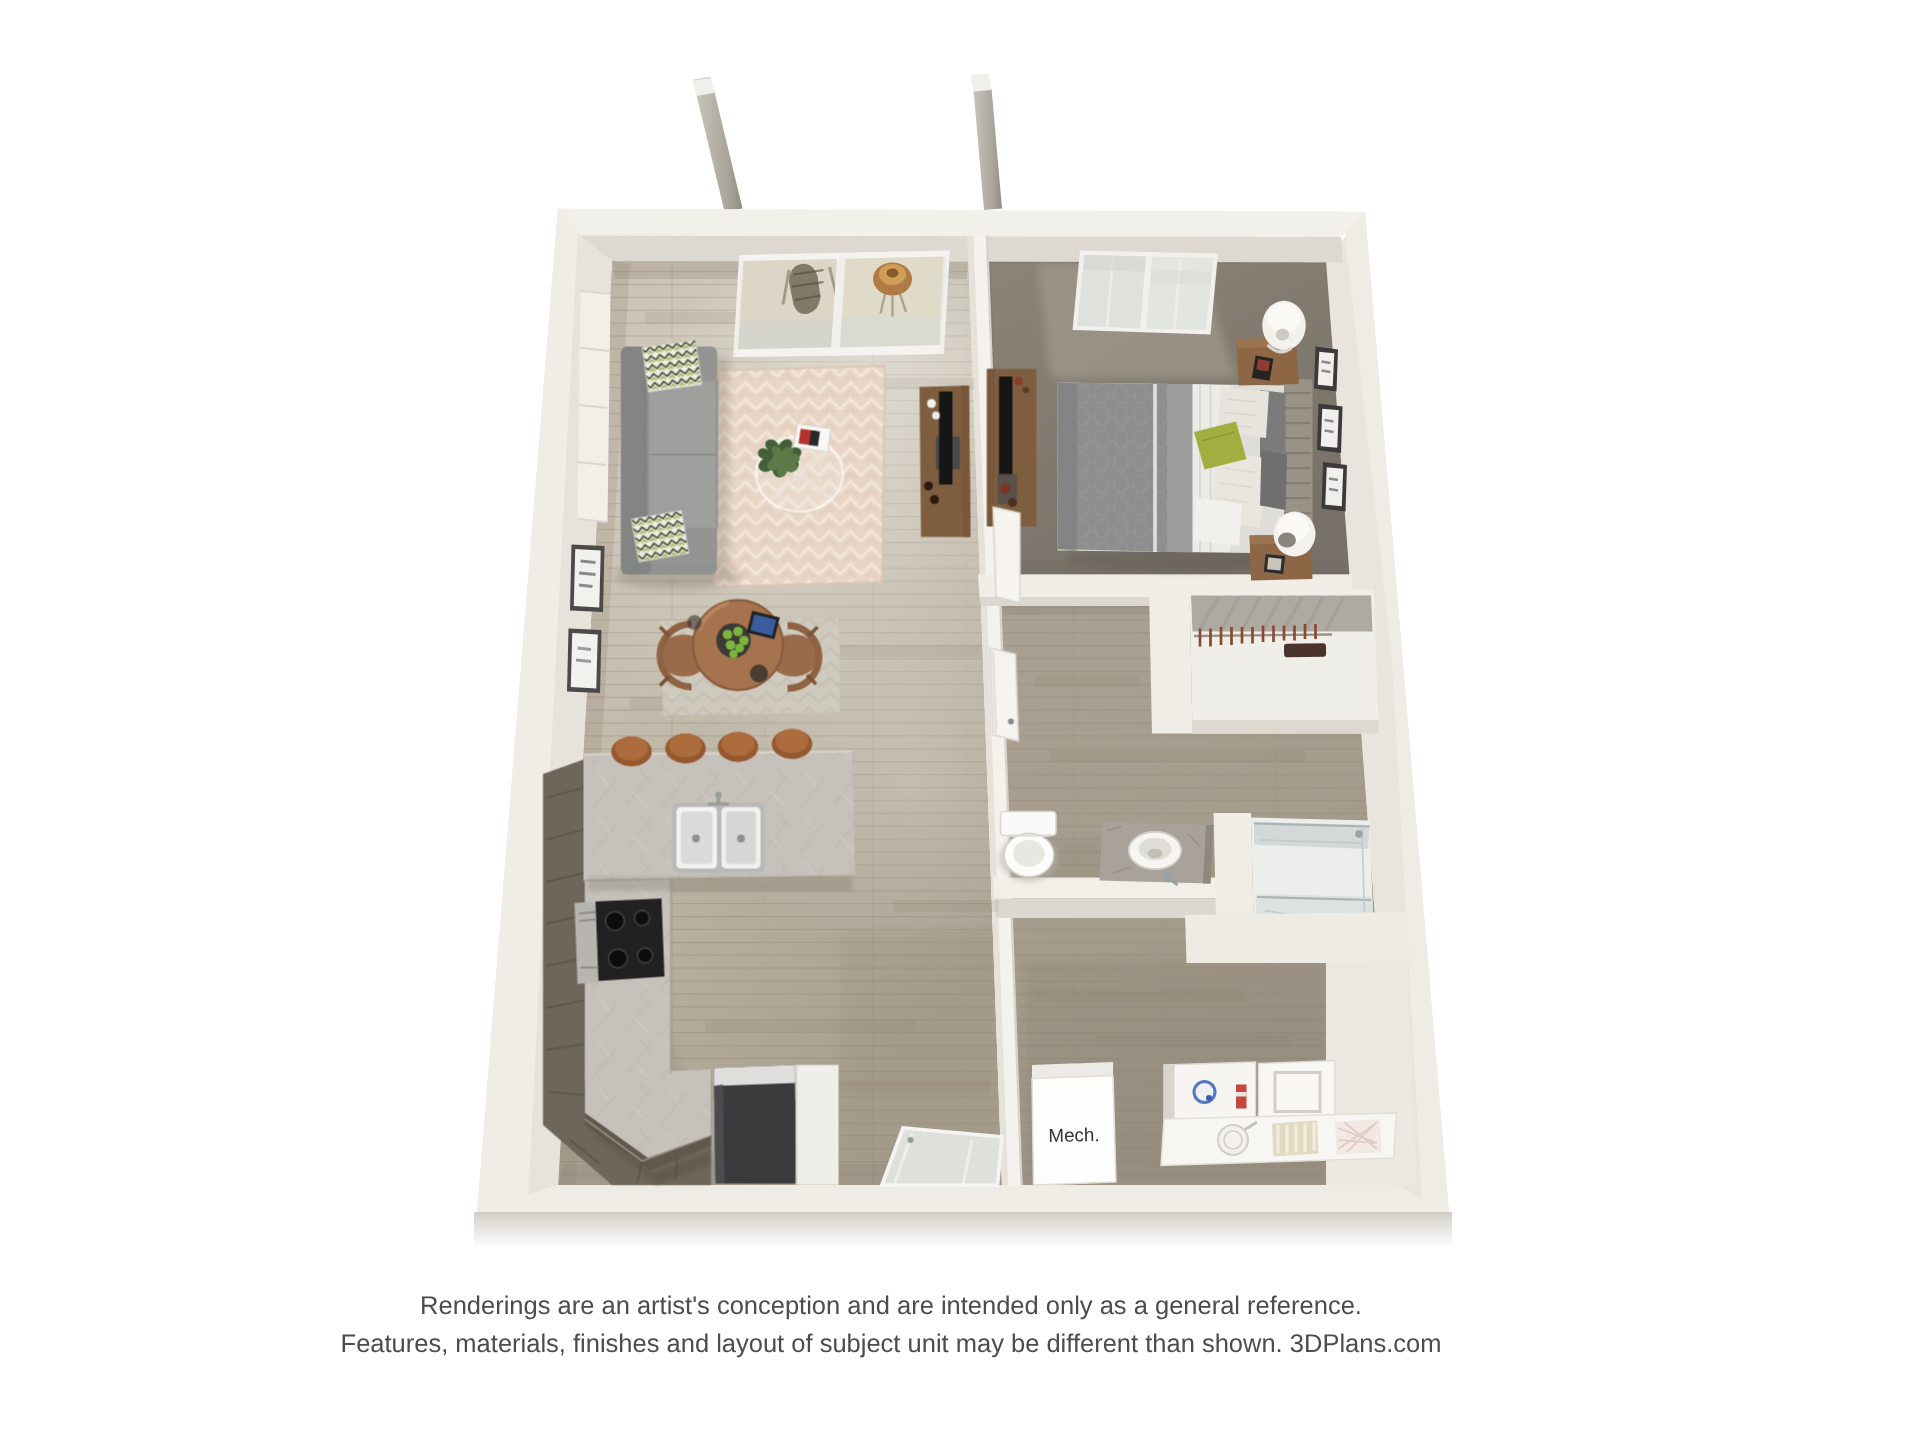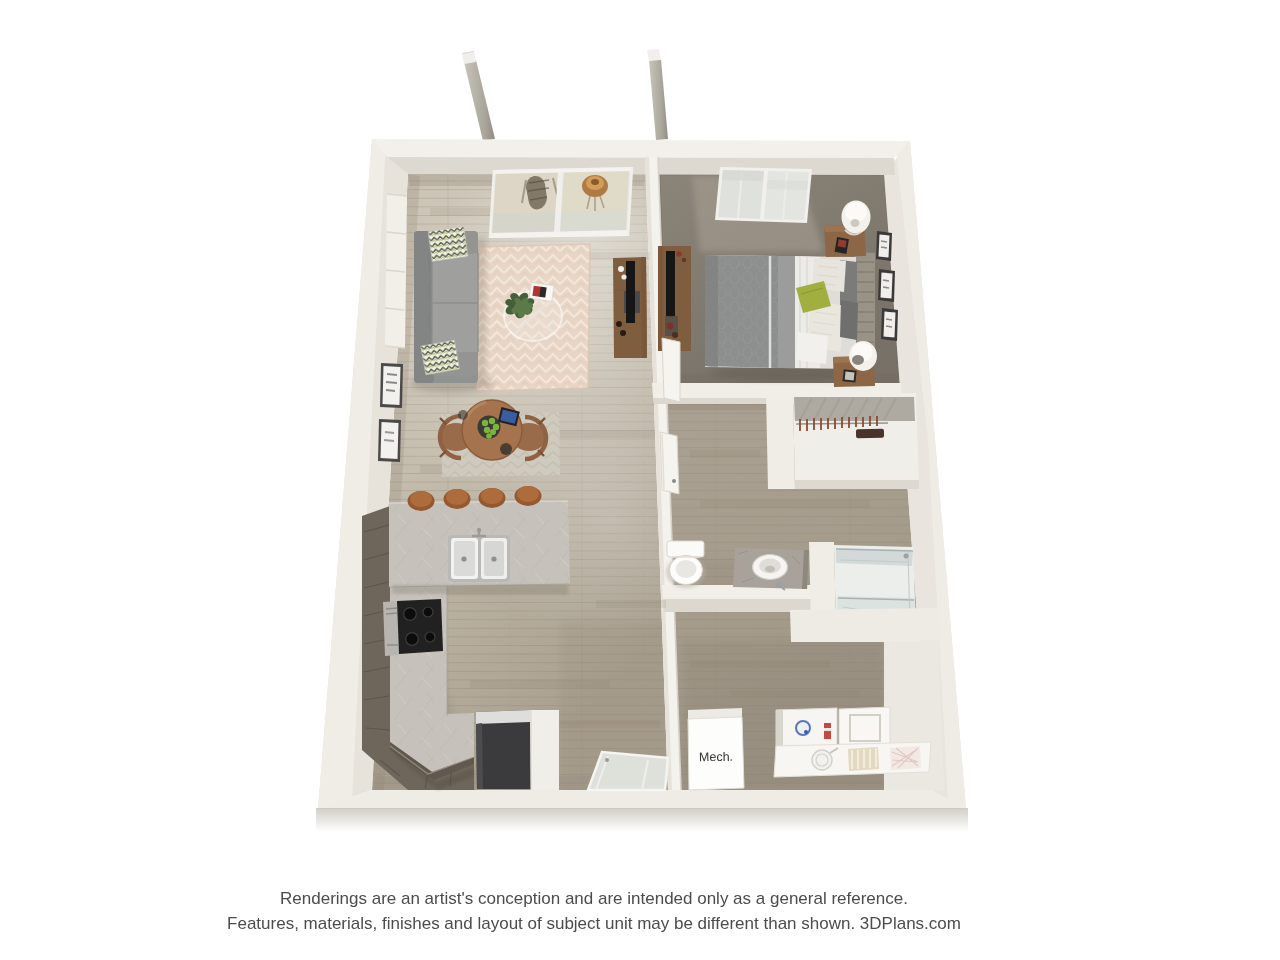--- a/index.html
+++ b/index.html
@@ -1,17 +1,17 @@
 <!DOCTYPE html>
 <html><head>
 <meta charset="utf-8">
 <style>
 html,body{margin:0;padding:0;width:1280px;height:960px;background:#ffffff;overflow:hidden}
 svg{position:absolute;left:0;top:0}
-.note{position:absolute;left:0;top:886px;width:1188px;text-align:center;
+.note{position:absolute;left:0;top:858px;width:1188px;text-align:center;
 font-family:"Liberation Sans",sans-serif;font-size:17px;color:#4c4c4c;line-height:25px}
 </style>
 </head>
 <body>
 <svg width="1280" height="960" viewBox="0 0 1280 960">
 <defs>
 <linearGradient id="lwood" x1="0" y1="0" x2="0.45" y2="1">
  <stop offset="0" stop-color="#cdc5b6"></stop>
         <stop offset="0.45" stop-color="#c4bcac"></stop>
  <stop offset="1" stop-color="#a89f8f"></stop>

